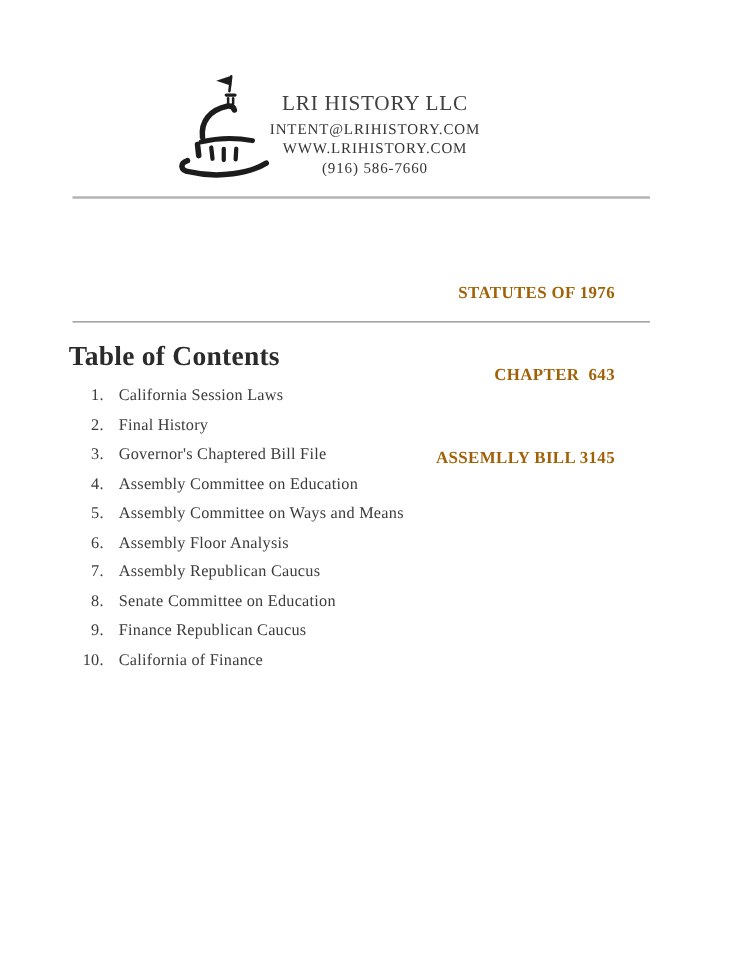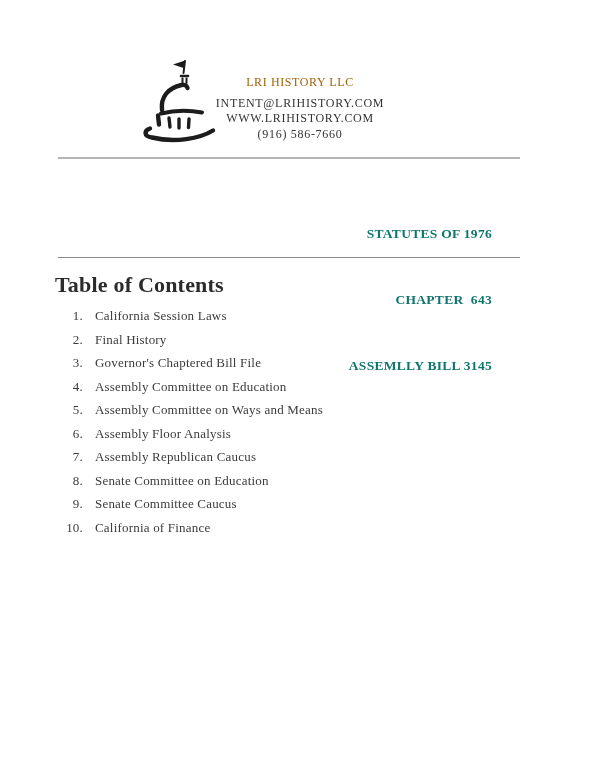--- a/index.html
+++ b/index.html
@@ -24,25 +24,25 @@
   }
   .contact {
     position: absolute;
     left: 180px;
     top: 73px;
     width: 240px;
     text-align: center;
     color: #2e2e2e;
   }
   .company {
-    font-size: 12px;
+    font-size: 17px;
     letter-spacing: 0.6px;
     line-height: 19px;
     margin-bottom: 4px;
-    color: #a16207;
+    color: #404040;
   }
   .contact-line {
     font-size: 12px;
     letter-spacing: 0.7px;
     line-height: 15.3px;
     color: #333333;
   }
 
   
   .rule { position: absolute; left: 58px; width: 462px; border: 0; }
@@ -52,21 +52,21 @@
   
   .statutes {
     position: absolute;
     top: 179px;
     right: 108px;
     text-align: right;
     font-weight: bold;
     font-size: 13.5px;
     line-height: 22px;
     letter-spacing: 0.3px;
-    color: #0f766e;
+    color: #a16207;
     white-space: pre; 
   }
 
   
   .toc-title {
     position: absolute;
     left: 55px;
     top: 272px;
     font-size: 22px;
     font-weight: bold;
@@ -180,21 +180,21 @@
         <span class="toc-label">Assembly Republican Caucus</span>
       </li>
 
       <li>
         <span class="toc-num">8.</span>
         <span class="toc-label">Senate Committee on Education</span>
       </li>
 
       <li>
         <span class="toc-num">9.</span>
-        <span class="toc-label">Senate Committee Caucus</span>
+        <span class="toc-label">Finance Republican Caucus</span>
       </li>
 
       <li>
         <span class="toc-num">10.</span>
         <span class="toc-label">California of Finance</span>
       </li>
     </ol>
 
 </div>
 

